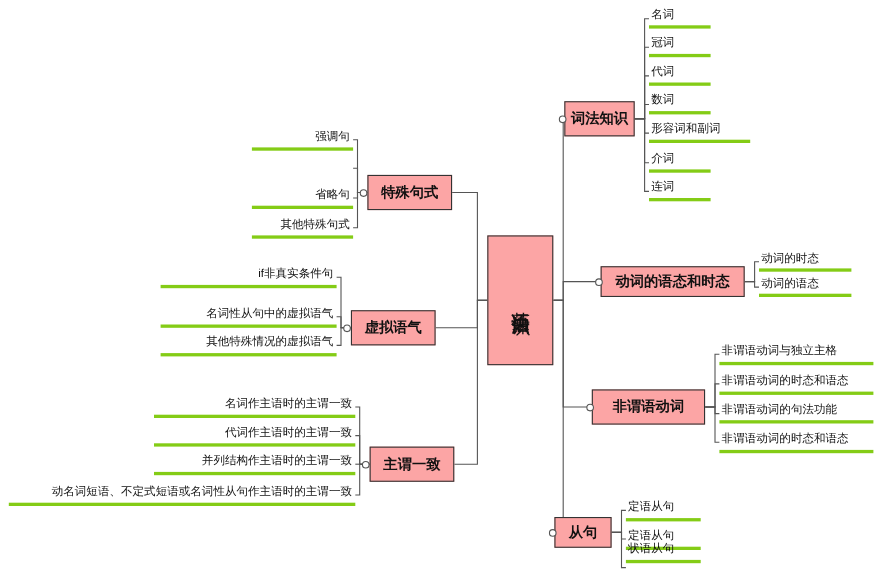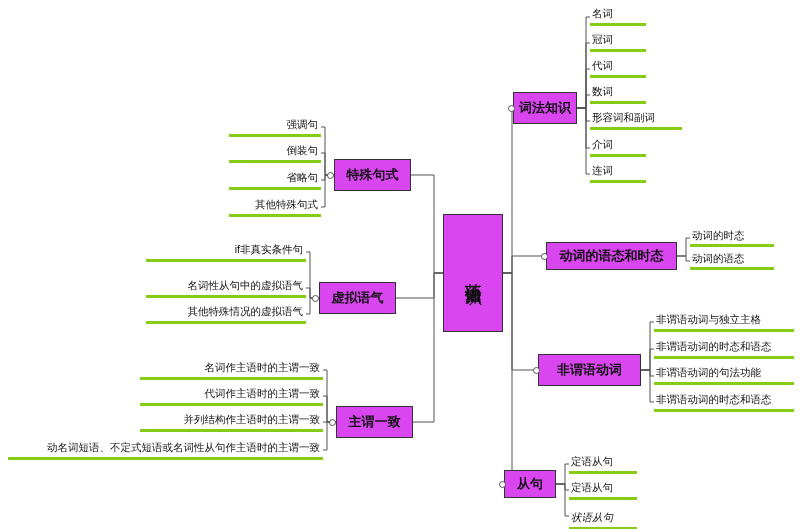--- a/index.html
+++ b/index.html
@@ -20,21 +20,21 @@
     left: 0;
     top: 0;
     width: 800px;
     height: 529px;
     pointer-events: none;
   }
   .node {
     position: absolute;
     box-sizing: border-box;
     border: 1px solid #333333;
-    background: #d946ef;
+    background: #fca5a5;
     color: #111111;
     display: flex;
     align-items: center;
     justify-content: center;
     text-align: center;
     font-size: 11px;
     line-height: 1.25;
     padding: 1px 4px;
     white-space: nowrap;
   }
@@ -153,27 +153,26 @@
   <div class="node leaf right" style="left:654px; top:312px; width:140px; height:20px;">非谓语动词与独立主格</div>
   <div class="node leaf right" style="left:654px; top:339px; width:140px; height:20px;">非谓语动词的时态和语态</div>
   <div class="node leaf right" style="left:654px; top:365px; width:140px; height:20px;">非谓语动词的句法功能</div>
   <div class="node leaf right" style="left:654px; top:392px; width:140px; height:20px;">非谓语动词的时态和语态</div>
 
   <div class="node branch" style="left:504px; top:470px; width:52px; height:28px;">从句</div>
   <div class="knob" style="left:499px; top:481px;"></div>
 
   <div class="node leaf right" style="left:569px; top:454px; width:68px; height:20px;">定语从句</div>
   <div class="node leaf right" style="left:569px; top:480px; width:68px; height:20px;">定语从句</div>
-  <div class="node leaf right" style="left:569px; top:510px; width:68px; height:20px;font-style:italic;">状语从句</div>
+  <div class="node leaf right" style="left:569px; top:492px; width:68px; height:20px;">状语从句</div>
 
   <div class="node branch" style="left:334px; top:159px; width:77px; height:32px;">特殊句式</div>
   <div class="knob" style="left:327px; top:172px;"></div>
 
   <div class="node leaf leftside" style="left:229px; top:117px; width:92px; height:20px;">强调句</div>
-  <div class="node leaf leftside" style="left:229px; top:143px; width:92px; height:20px;">倒装句</div>
   <div class="node leaf leftside" style="left:229px; top:170px; width:92px; height:20px;">省略句</div>
   <div class="node leaf leftside" style="left:229px; top:197px; width:92px; height:20px;">其他特殊句式</div>
 
   <div class="node branch" style="left:319px; top:282px; width:77px; height:32px;">虚拟语气</div>
   <div class="knob" style="left:312px; top:295px;"></div>
 
   <div class="node leaf leftside" style="left:146px; top:242px; width:160px; height:20px;">if非真实条件句</div>
   <div class="node leaf leftside" style="left:146px; top:278px; width:160px; height:20px;">名词性从句中的虚拟语气</div>
   <div class="node leaf leftside" style="left:146px; top:304px; width:160px; height:20px;">其他特殊情况的虚拟语气</div>
 

